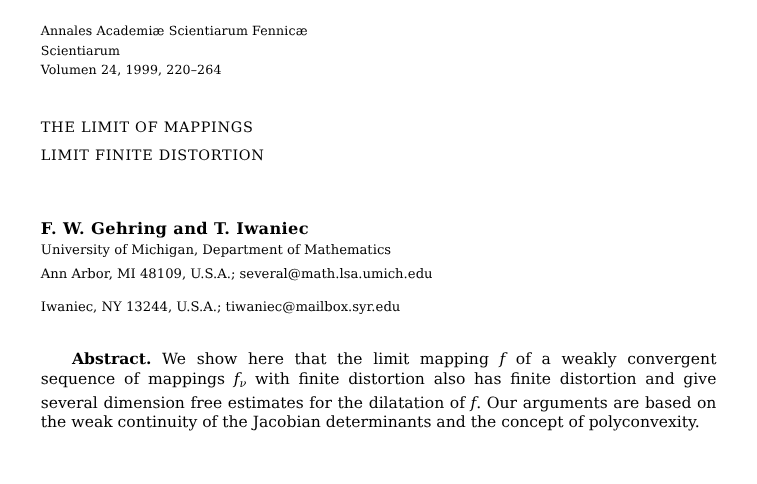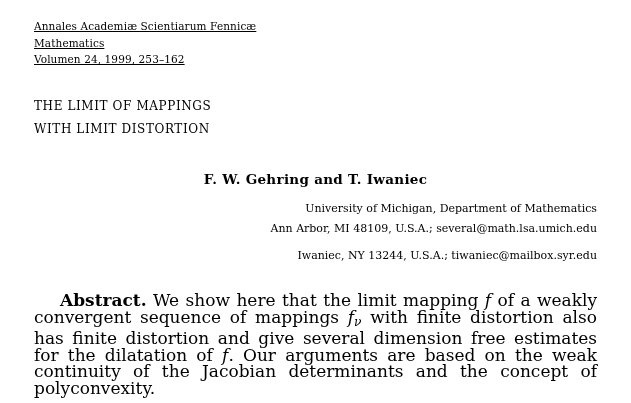--- a/index.html
+++ b/index.html
@@ -18,51 +18,49 @@
     position: relative;
     width: 631px;
     height: 403px;
     box-sizing: border-box;
     padding: 18px 34px 0 34px;
   }
   .journal-head {
     font-size: 10.5px;
     line-height: 16.5px;
     letter-spacing: 0.1px;
-    text-decoration: underline;
   }
   .journal-head div {
     white-space: nowrap;
   }
   .title-block {
     margin-top: 27px;
     font-weight: normal;
     font-size: 12px;
     line-height: 23px;
     letter-spacing: 0.6px;
   }
   .authors {
-    margin-top: 30px;
-    text-align: center;
+    margin-top: 42px;
+    text-align: left;
     font-weight: bold;
     font-size: 13.5px;
     letter-spacing: 0.3px;
   }
   .affil {
-    margin-top: 12px;
-    text-align: right;
+    text-align: left;
     font-size: 11px;
     line-height: 20.5px;
   }
   .affil .gap {
     height: 6px;
   }
   .abstract {
     margin-top: 26px;
-    font-size: 17px;
+    font-size: 13px;
     line-height: 16.5px;
     text-align: justify;
   }
   .abstract .indent {
     display: inline-block;
     width: 26px;
   }
   .abstract b {
     font-weight: bold;
   }
@@ -76,27 +74,27 @@
     font-style: italic;
   }
 </style>
 </head>
 <body>
 
 <div class="page">
 
   <div class="journal-head">
     <div>Annales Academiæ Scientiarum Fennicæ</div>
-    <div>Mathematics</div>
-    <div>Volumen 24, 1999, 253–162</div>
+    <div>Scientiarum</div>
+    <div>Volumen 24, 1999, 220–264</div>
   </div>
 
   <div class="title-block">
     <div>THE LIMIT OF MAPPINGS</div>
-    <div>WITH LIMIT DISTORTION</div>
+    <div>LIMIT FINITE DISTORTION</div>
   </div>
 
   <div class="authors">F. W. Gehring and T. Iwaniec</div>
 
   <div class="affil">
     <div>University of Michigan, Department of Mathematics</div>
     <div>Ann Arbor, MI 48109, U.S.A.; several@math.lsa.umich.edu</div>
     <div class="gap"></div>
     <div>Iwaniec, NY 13244, U.S.A.; tiwaniec@mailbox.syr.edu</div>
   </div>

